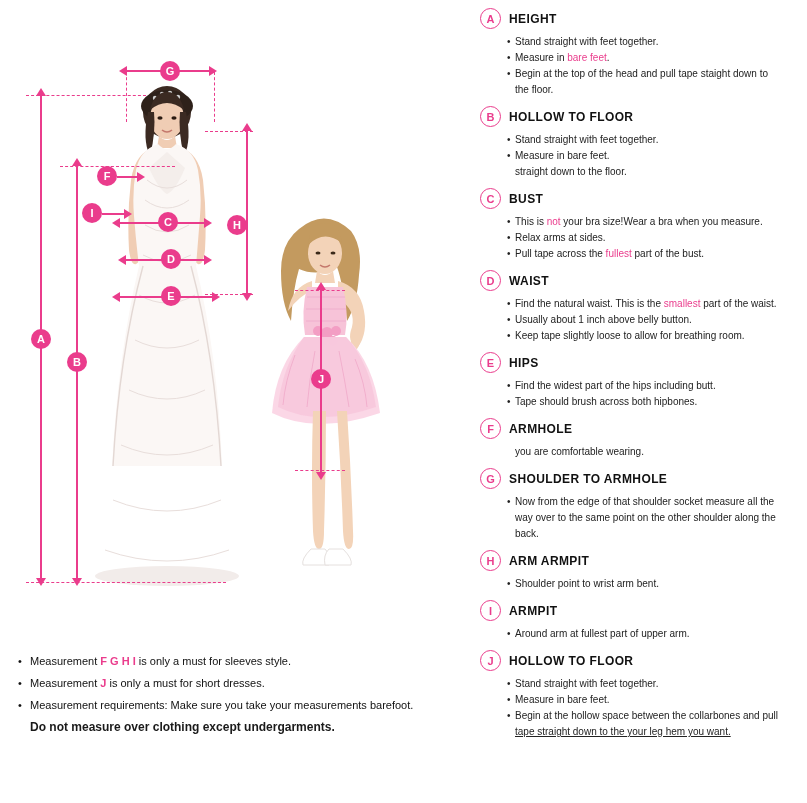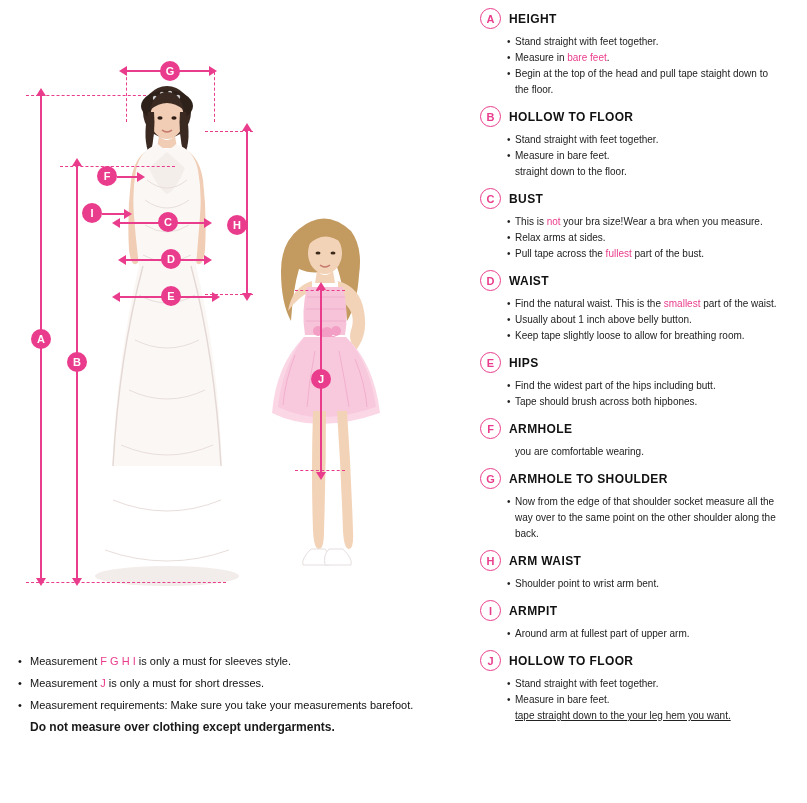--- a/index.html
+++ b/index.html
@@ -58,21 +58,21 @@
 
   
   .notes{position:absolute;left:18px;top:650px;width:440px;}
   .notes li{
     font-size:11px;line-height:22px;color:#111;
     list-style:none;position:relative;padding-left:12px;
   }
   .notes li:before{content:"•";position:absolute;left:0;top:0;color:#111;}
   .notes ul{margin:0;padding:0;}
   .notes .cont{padding-left:12px;font-size:12px;line-height:22px;font-weight:bold;}
-  .letters{color:#ea3c8c;font-weight:normal;}
+  .letters{color:#ea3c8c;font-weight:bold;}
 </style>
 <style>.bullets li.no-dot:before{content:"";}</style></head>
 <body>
 
 <div class="page">
 
   <div class="illus">
 
     <svg width="300" height="620" style="position:absolute;left:55px;top:20px;">
 
@@ -299,32 +299,32 @@
           <span class="ehead-badge">F</span>
           <span class="ehead-title">ARMHOLE</span>
         </div>
         <ul class="bullets">
           <li class="cont-line no-dot" style="padding-left: 8px; text-indent: 0px; list-style: none; --none: 1;"><span>you are comfortable wearing.</span></li>
         </ul>
       </div>
       <div class="entry">
         <div class="entry-head">
           <span class="ehead-badge">G</span>
-          <span class="ehead-title">ARMHOLE TO SHOULDER</span>
+          <span class="ehead-title">SHOULDER TO ARMHOLE</span>
         </div>
         <ul class="bullets">
           <li><span>Now from the edge of that shoulder socket measure all the</span></li>
           <li class="cont-line no-dot" style="padding-left: 8px; text-indent: 0px; list-style: none; --none: 1;"><span>way over to the same point on the other shoulder along the</span></li>
           <li class="cont-line no-dot" style="padding-left: 8px; text-indent: 0px; list-style: none; --none: 1;"><span>back.</span></li>
         </ul>
       </div>
       <div class="entry">
         <div class="entry-head">
           <span class="ehead-badge">H</span>
-          <span class="ehead-title">ARM WAIST</span>
+          <span class="ehead-title">ARM ARMPIT</span>
         </div>
         <ul class="bullets">
           <li><span>Shoulder point to wrist arm bent.</span></li>
         </ul>
       </div>
       <div class="entry">
         <div class="entry-head">
           <span class="ehead-badge">I</span>
           <span class="ehead-title">ARMPIT</span>
         </div>
@@ -333,18 +333,19 @@
         </ul>
       </div>
       <div class="entry">
         <div class="entry-head">
           <span class="ehead-badge">J</span>
           <span class="ehead-title">HOLLOW TO FLOOR</span>
         </div>
         <ul class="bullets">
           <li><span>Stand straight with feet together.</span></li>
           <li><span>Measure in bare feet.</span></li>
+          <li><span>Begin at the hollow space between the collarbones and pull</span></li>
           <li class="cont-line no-dot" style="padding-left: 8px; text-indent: 0px; list-style: none; text-decoration: underline; --none: 1;"><span>tape straight down to the your leg hem you want.</span></li>
         </ul>
       </div>
     </div>
 
 </div>
 
 </body></html>

